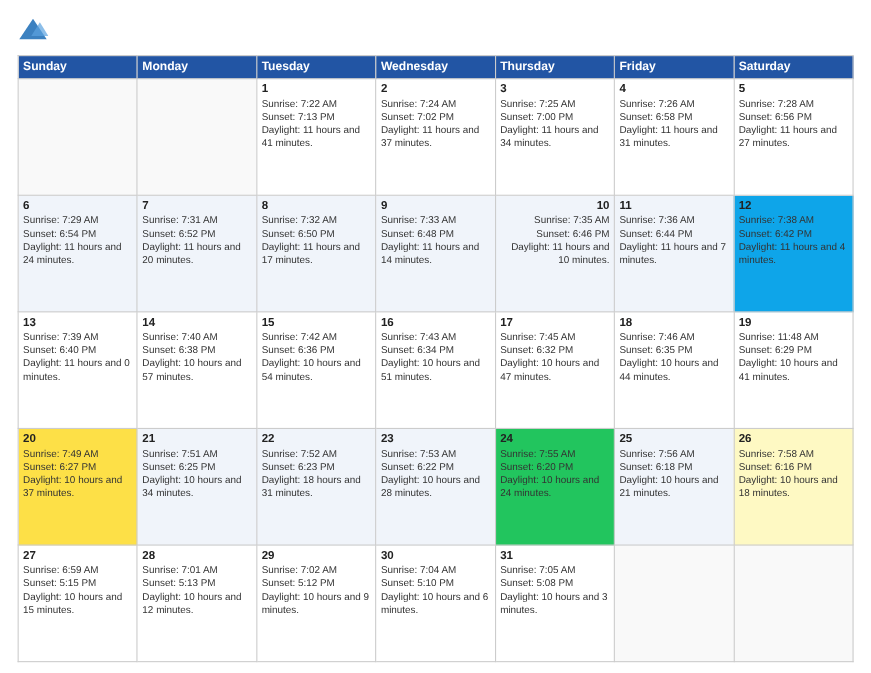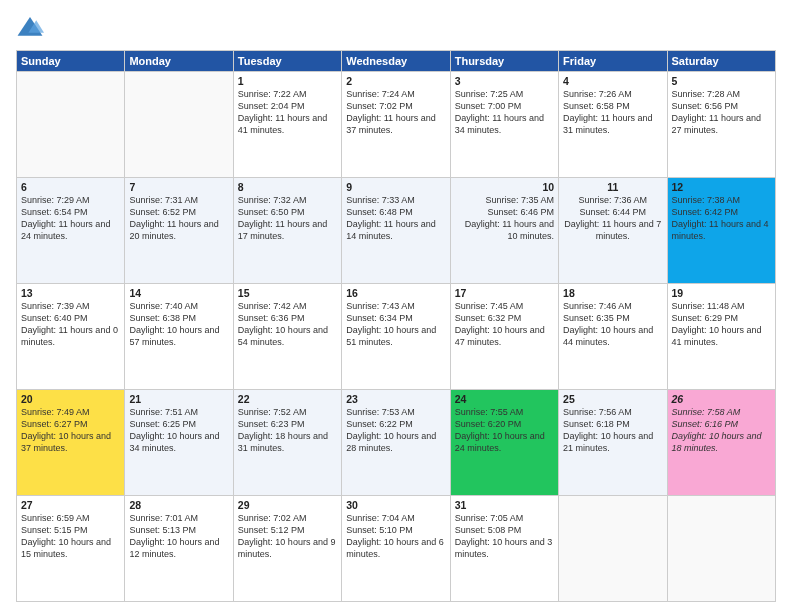--- a/index.html
+++ b/index.html
@@ -128,21 +128,21 @@
           <th>Saturday</th>
         </tr>
     </thead>
     <tbody id="calendar-body">
     <tr>
           <td class="empty-cell"></td>
           <td class="empty-cell"></td>
           <td>
             <span class="day-num">1</span>
             <div class="cell-text">Sunrise: 7:22 AM</div>
-            <div class="cell-text">Sunset: 2:04 PM</div>
+            <div class="cell-text">Sunset: 7:13 PM</div>
             <div class="cell-text">Daylight: 11 hours and 41 minutes.</div>
           </td>
           <td>
             <span class="day-num">2</span>
             <div class="cell-text">Sunrise: 7:24 AM</div>
             <div class="cell-text">Sunset: 7:02 PM</div>
             <div class="cell-text">Daylight: 11 hours and 37 minutes.</div>
           </td>
           <td>
             <span class="day-num">3</span>
@@ -187,21 +187,21 @@
             <div class="cell-text">Sunrise: 7:33 AM</div>
             <div class="cell-text">Sunset: 6:48 PM</div>
             <div class="cell-text">Daylight: 11 hours and 14 minutes.</div>
           </td>
           <td style="background: rgb(240, 244, 250); text-align: right;">
             <span class="day-num">10</span>
             <div class="cell-text">Sunrise: 7:35 AM</div>
             <div class="cell-text">Sunset: 6:46 PM</div>
             <div class="cell-text">Daylight: 11 hours and 10 minutes.</div>
           </td>
-          <td style="background: rgb(240, 244, 250); text-align: center;">
+          <td style="background: rgb(240, 244, 250);">
             <span class="day-num">11</span>
             <div class="cell-text">Sunrise: 7:36 AM</div>
             <div class="cell-text">Sunset: 6:44 PM</div>
             <div class="cell-text">Daylight: 11 hours and 7 minutes.</div>
           </td>
           <td style="background: #0ea5e9;">
             <span class="day-num">12</span>
             <div class="cell-text">Sunrise: 7:38 AM</div>
             <div class="cell-text">Sunset: 6:42 PM</div>
             <div class="cell-text">Daylight: 11 hours and 4 minutes.</div>
@@ -281,21 +281,21 @@
             <div class="cell-text">Sunrise: 7:55 AM</div>
             <div class="cell-text">Sunset: 6:20 PM</div>
             <div class="cell-text">Daylight: 10 hours and 24 minutes.</div>
           </td>
           <td style="background: rgb(240, 244, 250);">
             <span class="day-num">25</span>
             <div class="cell-text">Sunrise: 7:56 AM</div>
             <div class="cell-text">Sunset: 6:18 PM</div>
             <div class="cell-text">Daylight: 10 hours and 21 minutes.</div>
           </td>
-          <td style="background: #f9a8d4; font-style: italic;">
+          <td style="background: #fef9c3;">
             <span class="day-num">26</span>
             <div class="cell-text">Sunrise: 7:58 AM</div>
             <div class="cell-text">Sunset: 6:16 PM</div>
             <div class="cell-text">Daylight: 10 hours and 18 minutes.</div>
           </td>
         </tr>
         <tr>
           <td>
             <span class="day-num">27</span>
             <div class="cell-text">Sunrise: 6:59 AM</div>

